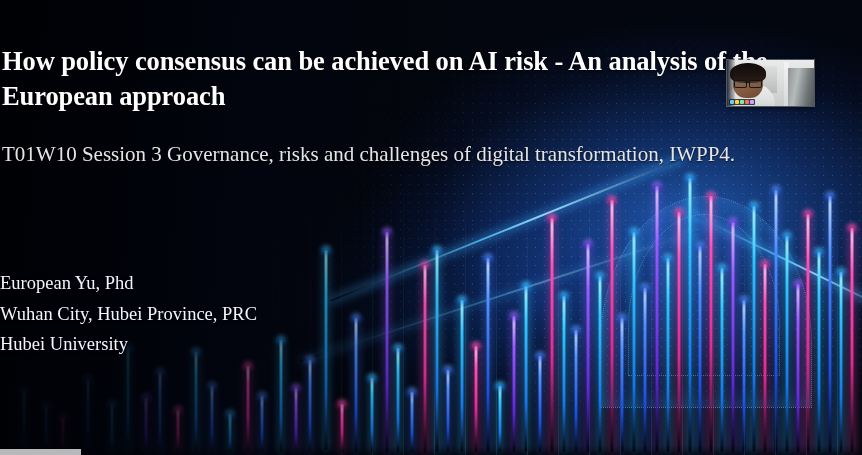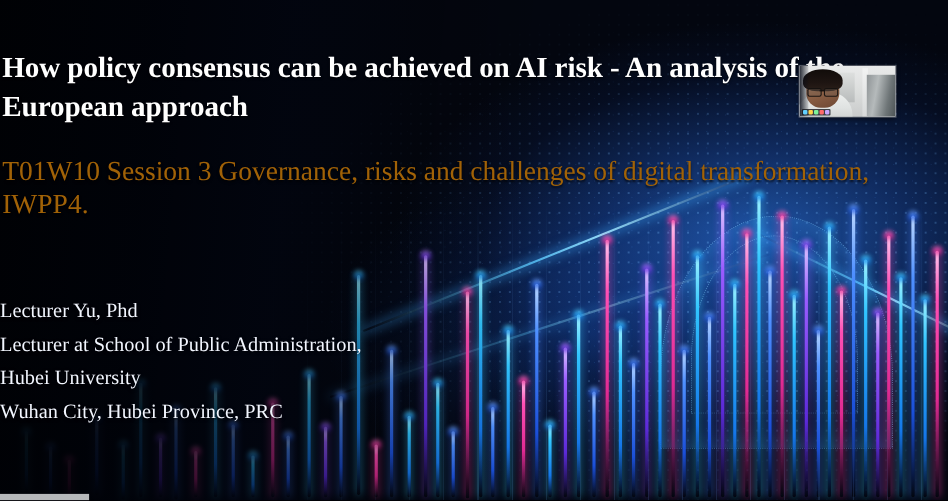--- a/index.html
+++ b/index.html
@@ -125,23 +125,23 @@
     line-height: 1.33;
     color: #ffffff;
     letter-spacing: -0.1px;
     text-shadow: 0 1px 2px rgba(0,0,0,0.75);
   }
   #subtitle {
     position: absolute;
     left: 2px;
     top: 142px;
     width: 856px;
-    font-size: 25px;
+    font-size: 21px;
     line-height: 1.2;
-    color: #a16207;
+    color: #e5e5e5;
     text-shadow: 0 1px 2px rgba(0,0,0,0.7);
   }
   #affiliation {
     position: absolute;
     left: 0px;
     top: 268px;
     width: 520px;
   }
   #affiliation .aff-line {
     font-size: 18.5px;
@@ -337,24 +337,23 @@
     </div>
 
   <div class="bg-layer bg-leftshade"></div>
 
   <div class="slide-text">
     <div id="title">How policy consensus can be achieved on AI risk - An analysis of the European approach</div>
 
     <div id="subtitle">T01W10 Session 3 Governance, risks and challenges of digital transformation, IWPP4.</div>
 
     <div id="affiliation">
-      <div class="aff-line">Lecturer Yu, Phd</div>
-      <div class="aff-line">Lecturer at School of Public Administration,</div>
+      <div class="aff-line">European Yu, Phd</div>
+      <div class="aff-line">Wuhan City, Hubei Province, PRC</div>
       <div class="aff-line">Hubei University</div>
-      <div class="aff-line">Wuhan City, Hubei Province, PRC</div>
     </div>
   </div>
 
   <div id="webcam">
     <div class="cam-wall"></div>
     <div class="cam-shelf"></div>
     <div class="cam-door-edge"></div>
     <div class="cam-door"></div>
     <div class="cam-person-body"></div>
     <div class="cam-person-head"></div>

